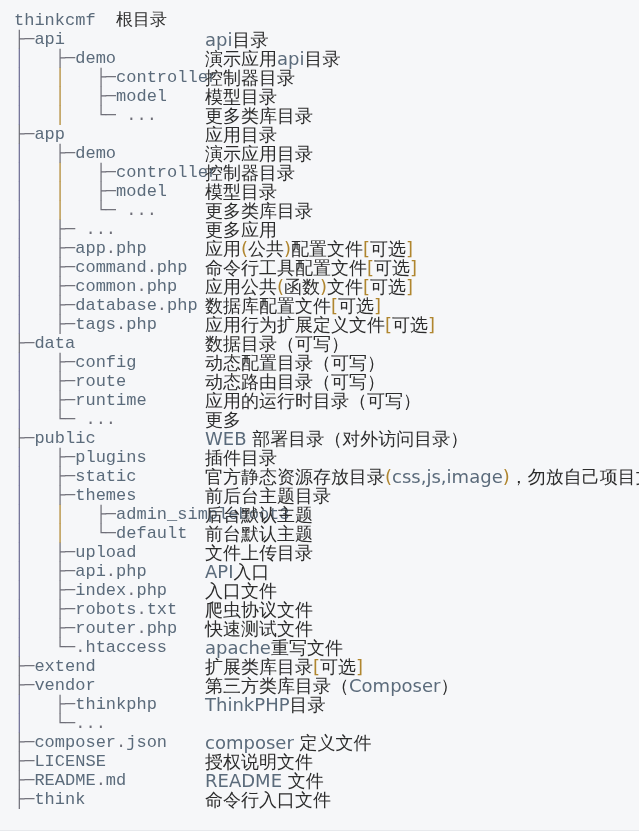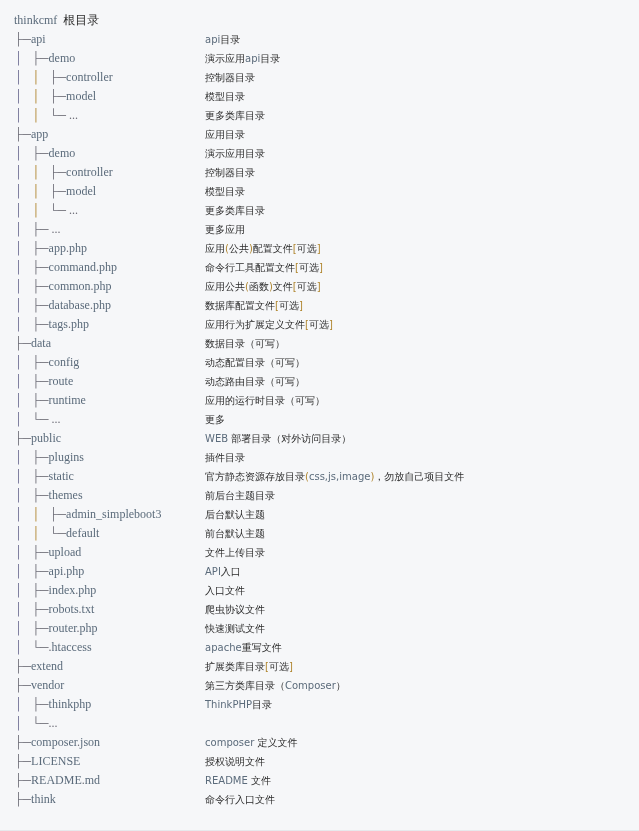--- a/index.html
+++ b/index.html
@@ -31,31 +31,31 @@
     height: 19px;
     line-height: 19px;
     white-space: pre;
     font-size: 13px;
   }
   .tree-col {
     position: absolute;
     left: 14px;
     top: 0;
     white-space: pre;
-    font-family: Liberation Serif, serif;
-    font-size: 12px;
+    font-family: Liberation Mono, monospace;
+    font-size: 17px;
     letter-spacing: 0px;
   }
   .desc-col {
     position: absolute;
     left: 205px;
     top: 0;
     white-space: pre;
     font-family: "DejaVu Sans", "Liberation Sans", sans-serif;
-    font-size: 10px;
+    font-size: 18px;
   }
   
   .ascii  { color: #5b6b7b; }           
   .cjk    { color: #2c2c2c; }           
   .amber  { color: #b0862f; }           
   .pipe1  { color: #6d6d93; }           
   .pipe2  { color: #b0862f; }           
   .branch { color: #6e6e78; }           
   .dots   { color: #6e6e78; }
   .head-name { color: #5b6b7b; }

